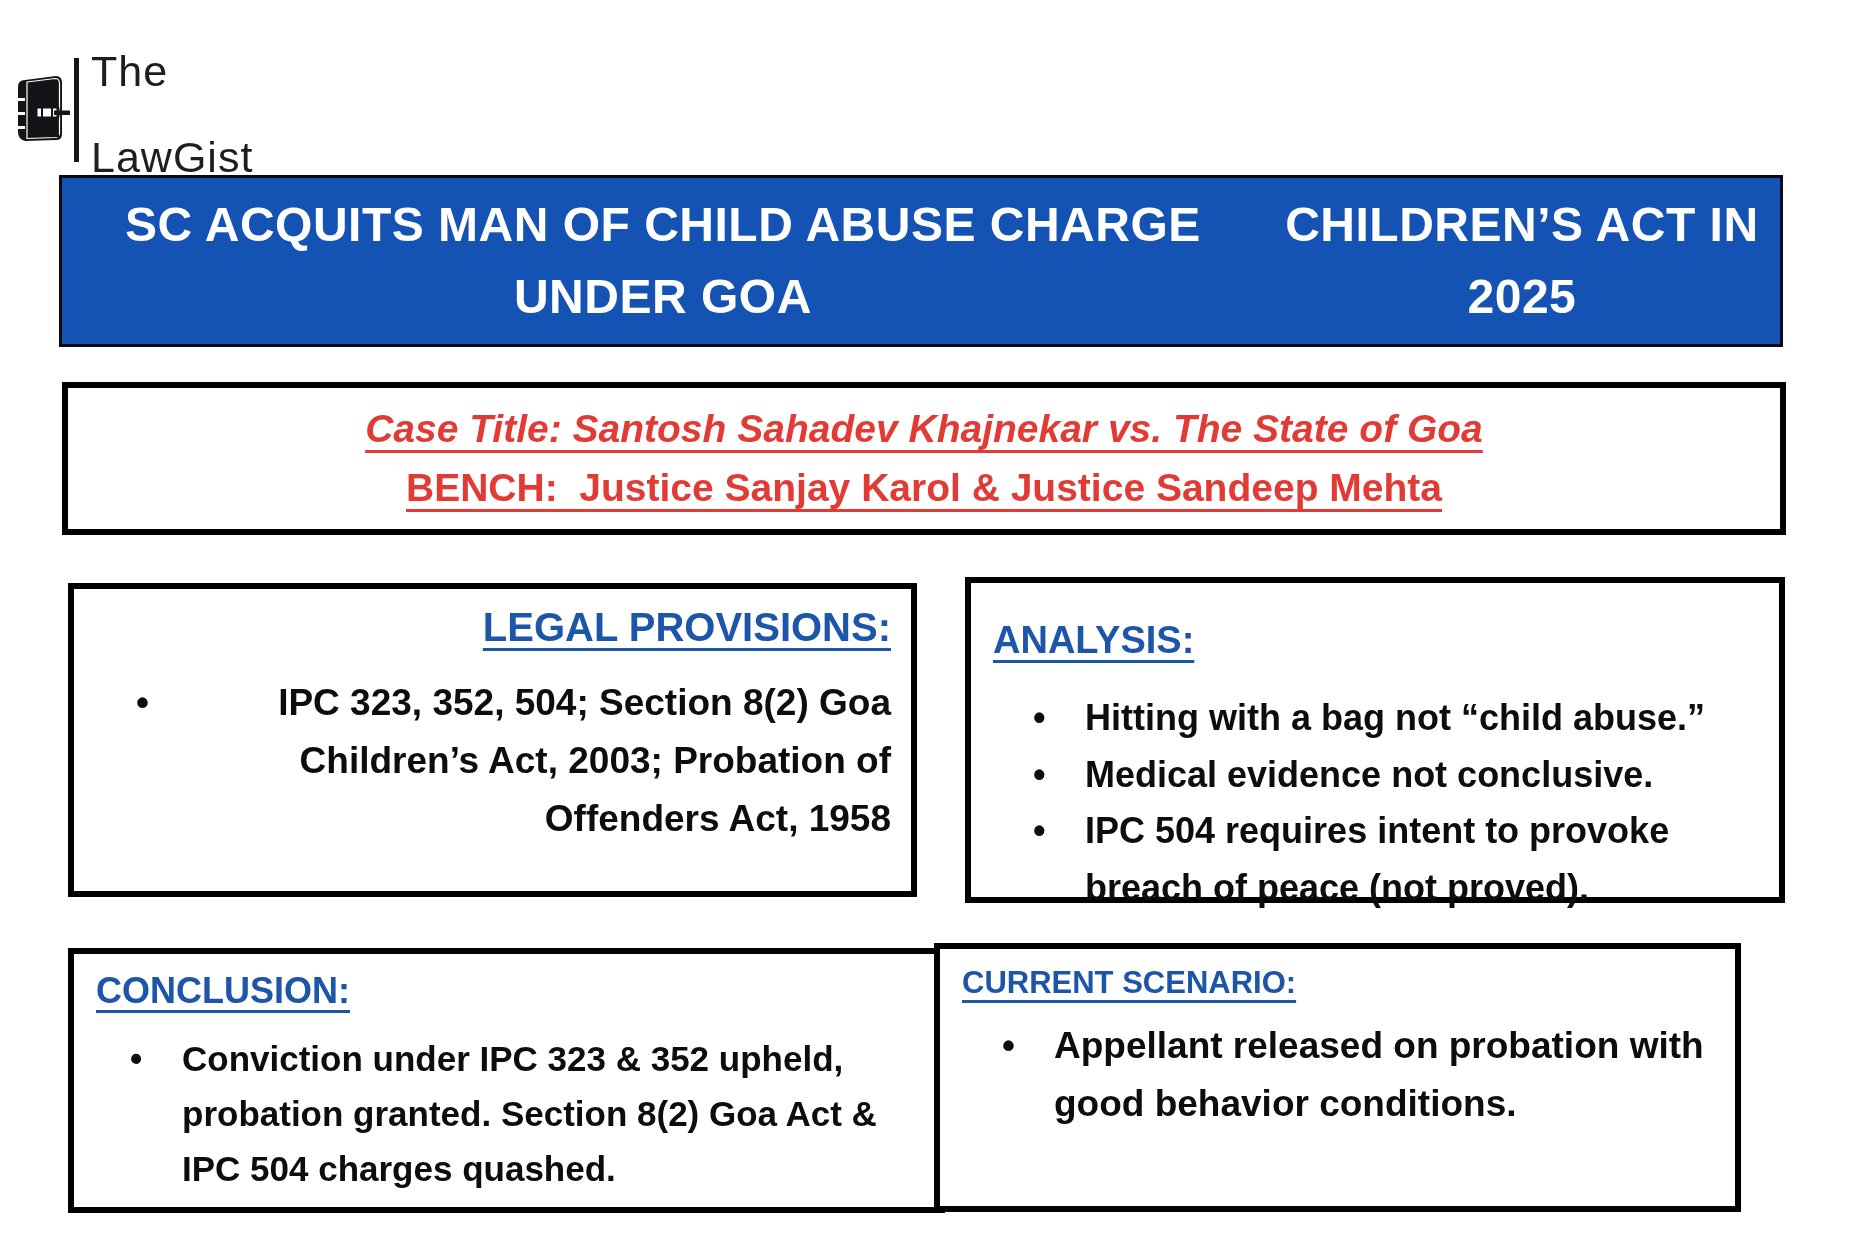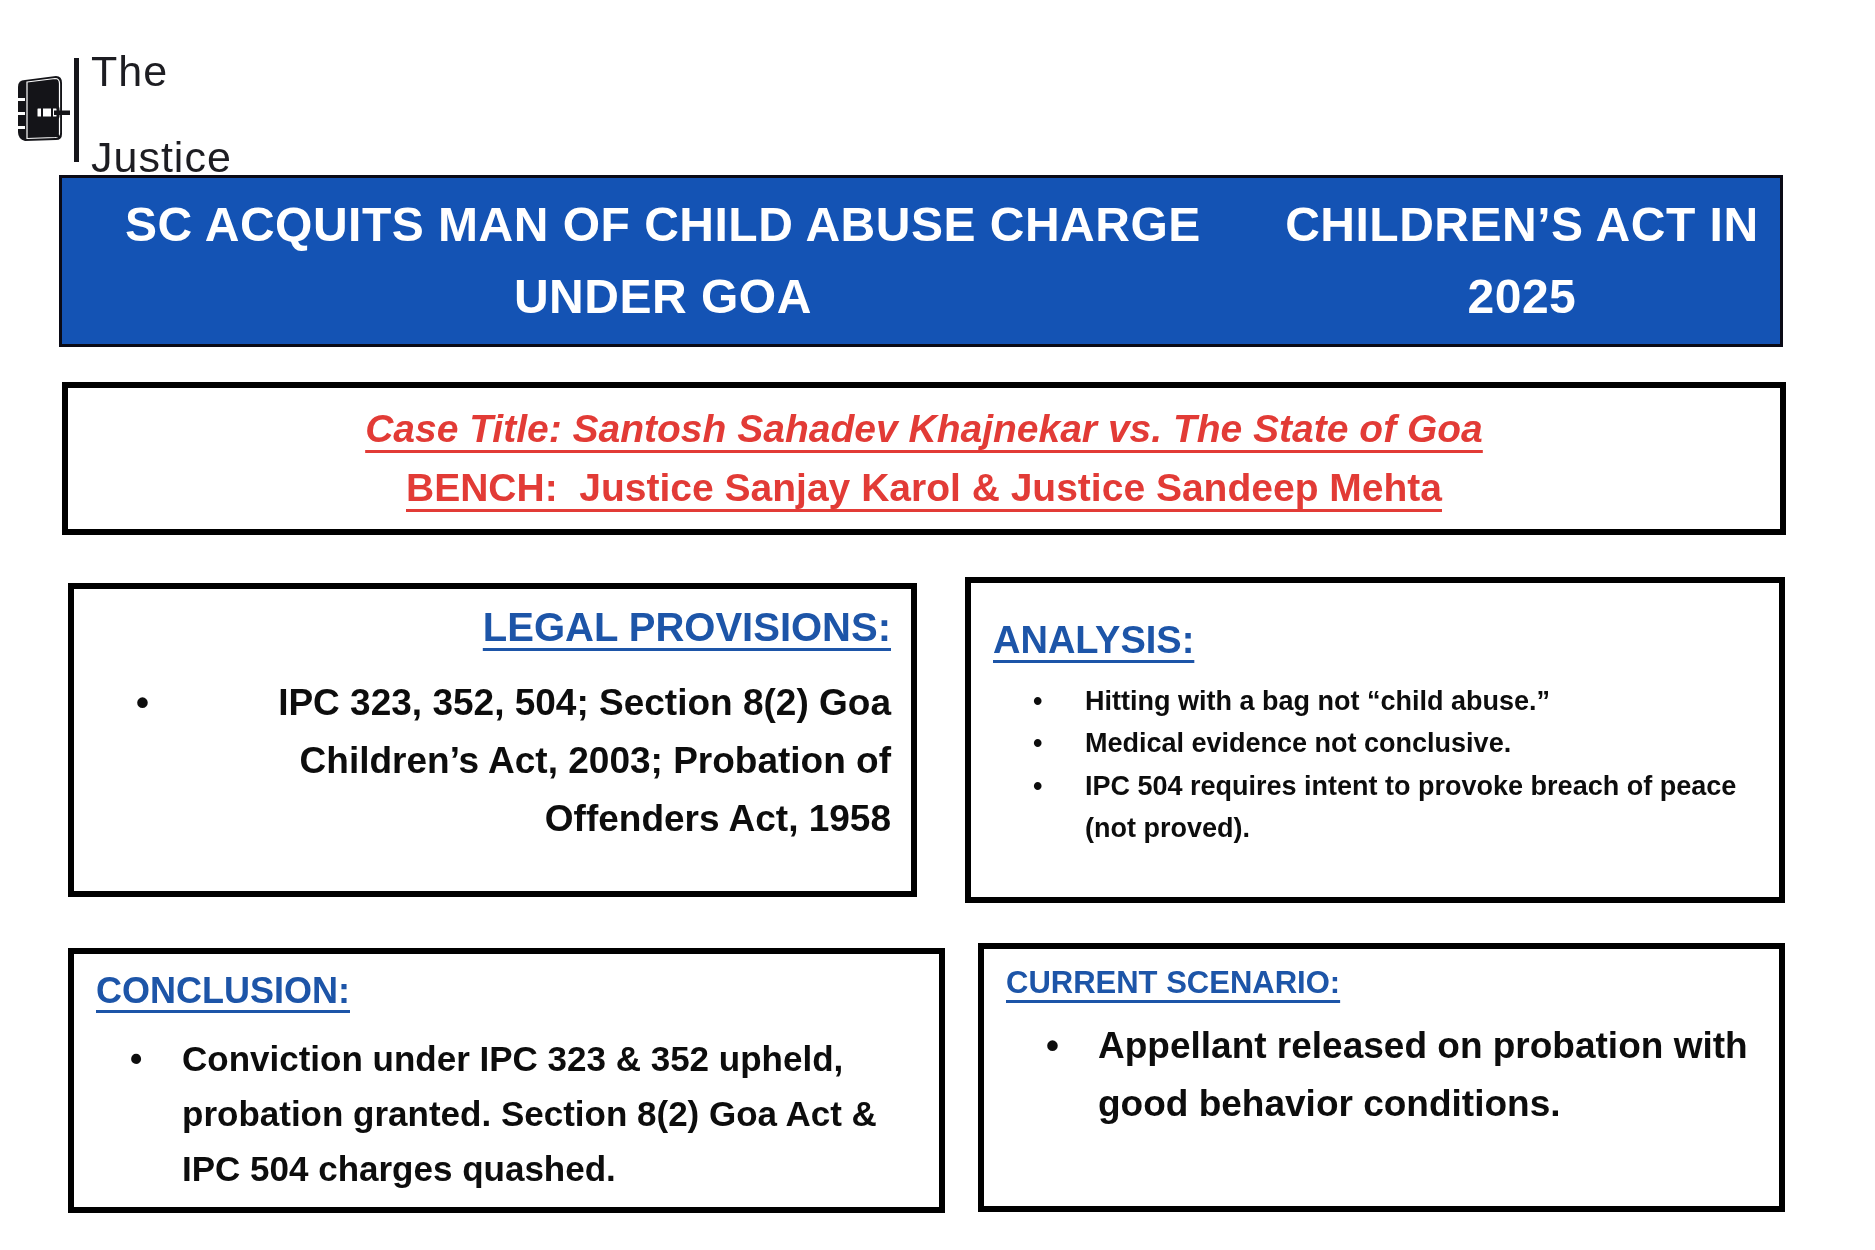--- a/index.html
+++ b/index.html
@@ -56,42 +56,42 @@
   }
 
   
   .info-box {
     position: absolute; background: #ffffff; border: 6px solid #000000;
     padding: 12px 20px 10px 22px;
   }
   #box-legal      { left: 68px;  top: 583px; width: 849px; height: 314px; text-align: right; }
   #box-analysis   { left: 965px; top: 577px; width: 820px; height: 326px; }
   #box-conclusion { left: 68px;  top: 948px; width: 877px; height: 265px; }
-  #box-current    { left: 978px; top: 943px; width: 807px; height: 269px; }
+  #box-current    { left: 934px; top: 943px; width: 807px; height: 269px; }
 
   .box-heading {
     color: #1d55a8; font-weight: bold;
     text-decoration: underline; text-decoration-thickness: 3px; text-underline-offset: 7px;
     margin: 4px 0 0 0;
   }
   #box-legal      .box-heading { font-size: 40px; }
   #box-analysis   .box-heading { font-size: 38px; margin-top: 24px; }
   #box-conclusion .box-heading { font-size: 36px; }
   #box-current    .box-heading { font-size: 31px; }
 
   ul.bullets {
     list-style: none;
     margin: 24px 0 0 0;
     padding: 0 0 0 92px;
     font-weight: bold; color: #0d0d0d;
   }
   ul.bullets li { position: relative; line-height: 1.57; }
   ul.bullets li::before { content: "\2022"; position: absolute; left: -52px; }
   #box-legal      ul.bullets { font-size: 37px; }
-  #box-analysis   ul.bullets { font-size: 27px; margin-top: 18px; }
+  #box-analysis   ul.bullets { font-size: 36px; margin-top: 28px; }
   #box-conclusion ul.bullets { font-size: 35px; padding-left: 86px; margin-top: 20px; }
   #box-current    ul.bullets { font-size: 37px; margin-top: 16px; }
 </style>
 </head>
 <body>
 
 <div class="page">
 
   <div class="logo">
     <svg class="logo-icon" viewBox="0 0 60 70" aria-hidden="true">
@@ -109,21 +109,21 @@
       <line x1="42" y1="34" x2="42" y2="43" stroke="#141418" stroke-width="2"></line>
 
       <rect x="44" y="36.5" width="16" height="4.5" fill="#141418"></rect>
 
       <path d="M29 55 L46 55 L50 63 L25 63 Z" fill="#141418"></path>
       <rect x="27" y="50" width="21" height="4" fill="#141418"></rect>
     </svg>
     <div class="logo-divider"></div>
     <div class="logo-text">
       <span class="brand-line">The</span>
-      <span class="brand-line">Justice</span>
+      <span class="brand-line">LawGist</span>
       <span class="tagline">Law Made Simple</span>
     </div>
   </div>
 
   <div class="banner">
     <div>SC ACQUITS MAN OF CHILD ABUSE CHARGE UNDER GOA</div>
     <div>CHILDREN’S ACT IN 2025</div>
   </div>
 
   <div class="case-box">

